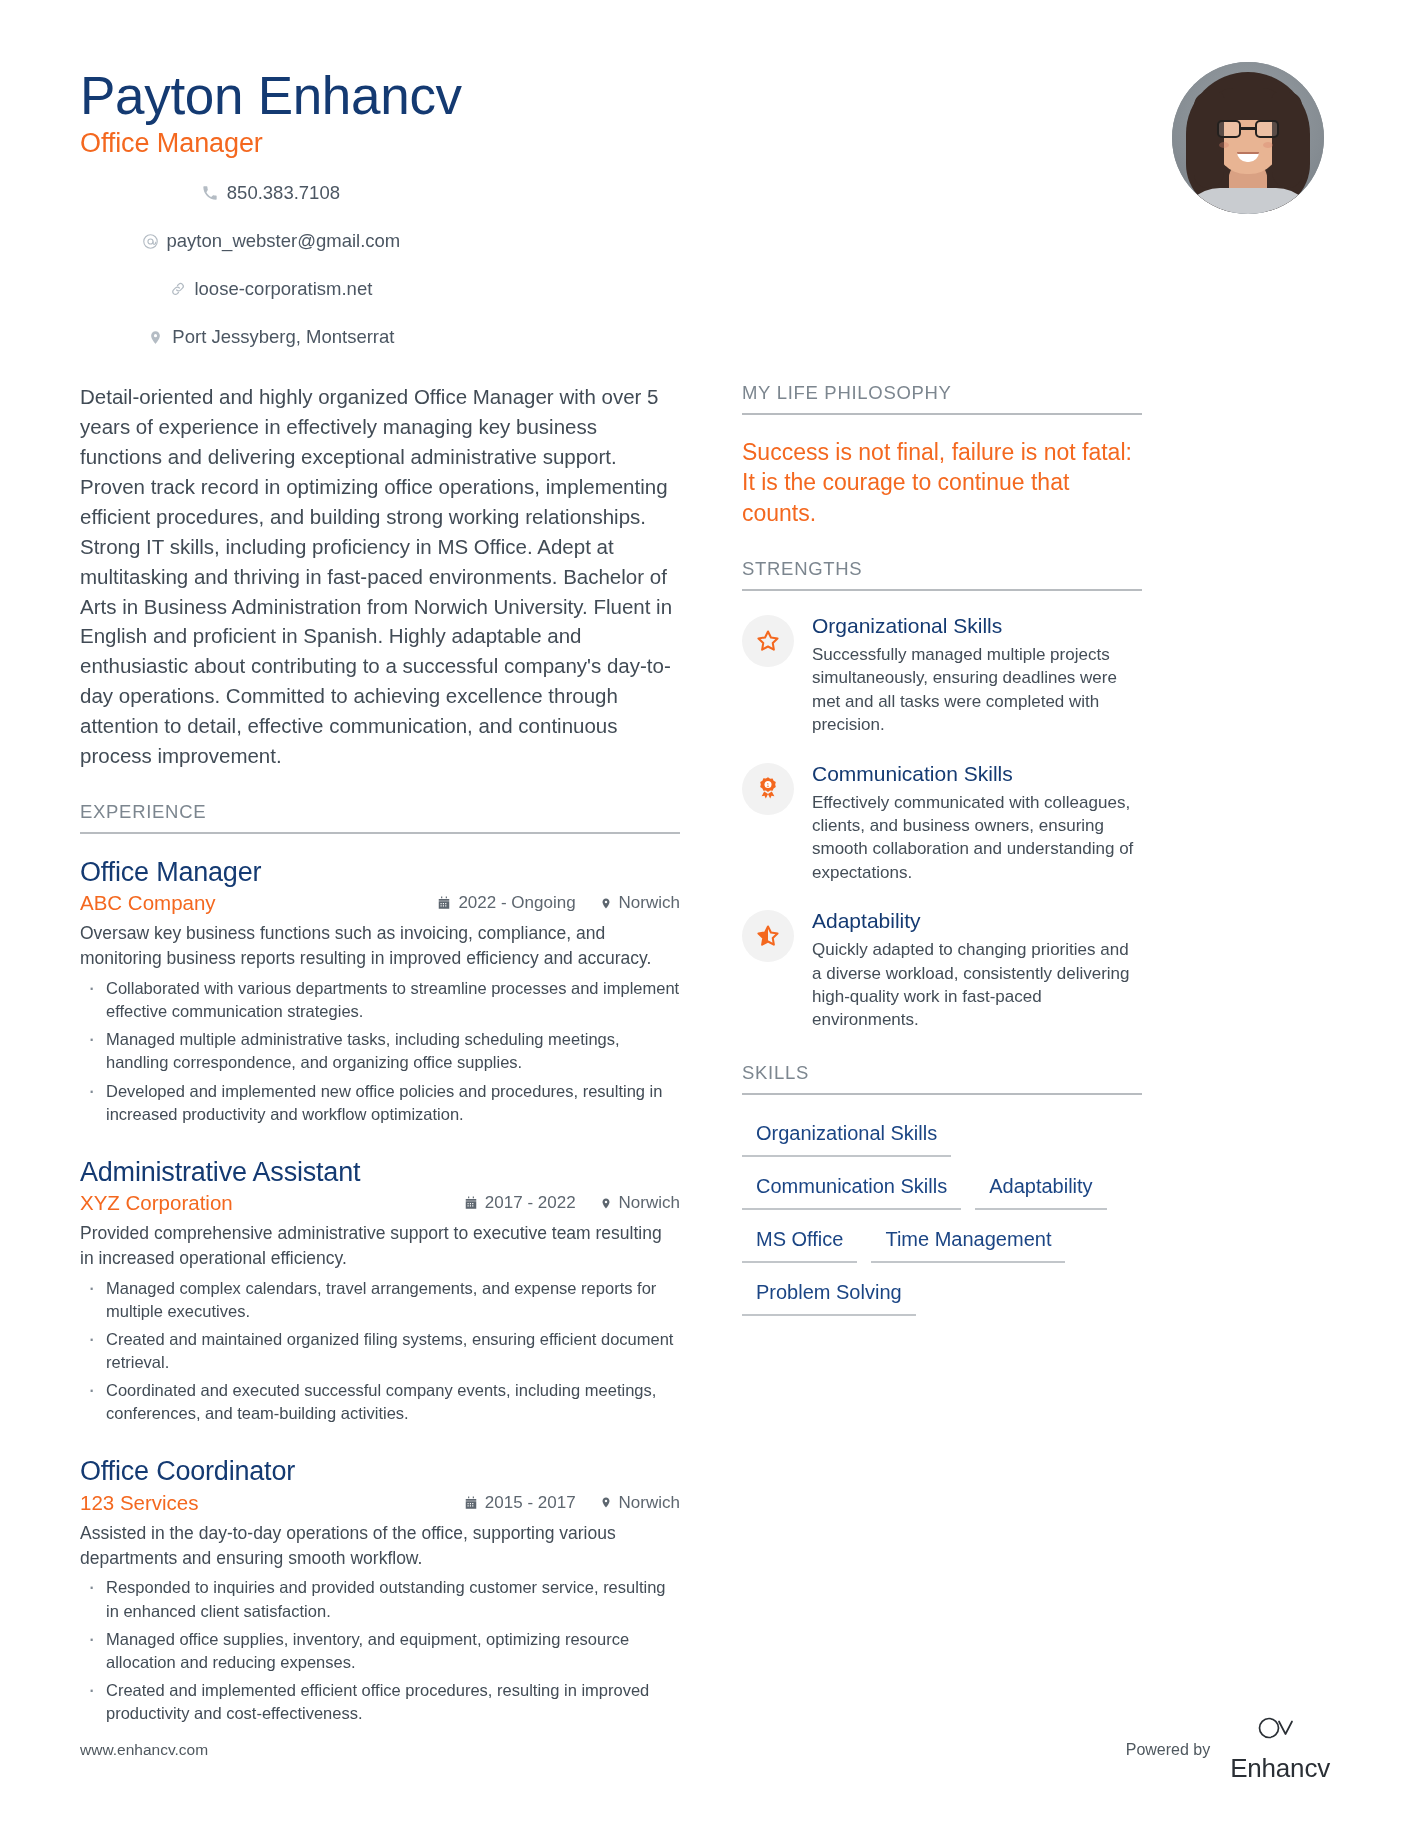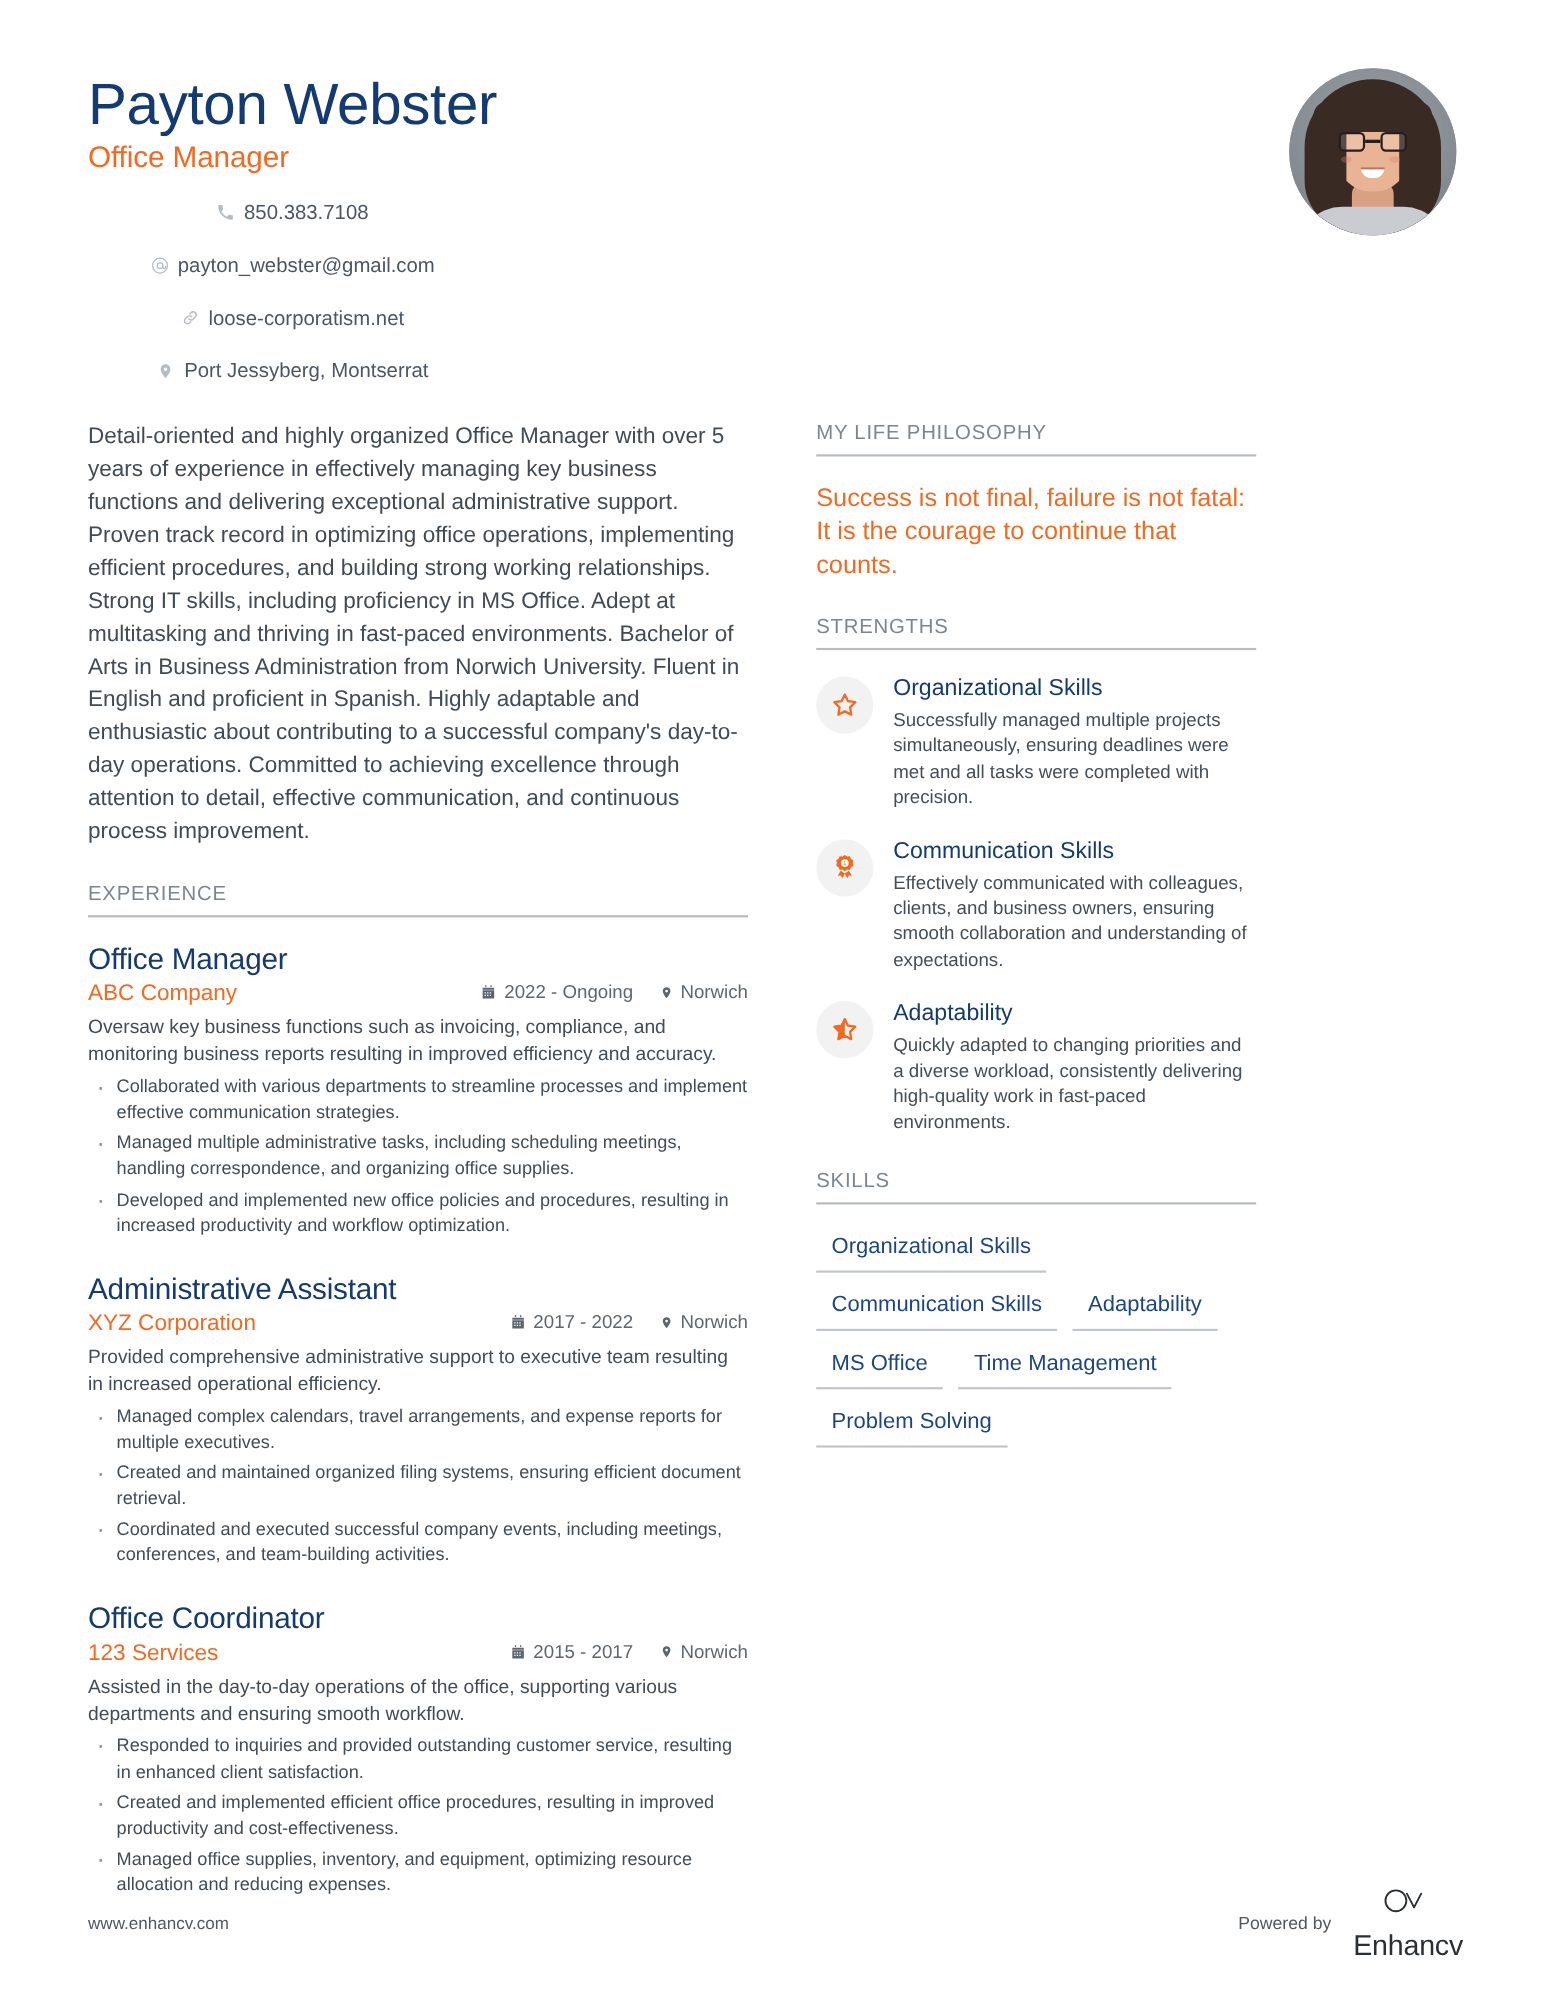--- a/index.html
+++ b/index.html
@@ -287,21 +287,21 @@
     letter-spacing: -0.2px;
   }
 </style>
 </head>
 <body>
 
 <div class="page">
 
   <div class="header">
     <div class="header-left">
-      <div class="full-name">Payton Webster</div>
+      <div class="full-name">Payton Enhancv</div>
       <div class="job-title">Office Manager</div>
 
       <div class="contact-row">
 
         <div class="contact-item">
           <span class="ic">
             <svg width="16" height="16" viewBox="0 0 24 24" fill="currentColor">
               <path d="M6.6 10.8c1.6 3.1 4.1 5.6 7.2 7.2l2.4-2.4c.3-.3.7-.4 1.1-.3 1.2.4 2.4.6 3.7.6.6 0 1 .4 1 1V21c0 .6-.4 1-1 1C10.5 22 2 13.5 2 3c0-.6.4-1 1-1h4.1c.6 0 1 .4 1 1 0 1.3.2 2.5.6 3.7.1.4 0 .8-.3 1.1L6.6 10.8z"></path>
             </svg>
           </span>
@@ -451,22 +451,22 @@
                     <path d="M12 2C8.1 2 5 5.1 5 9c0 5.2 7 13 7 13s7-7.8 7-13c0-3.9-3.1-7-7-7zm0 9.5A2.5 2.5 0 1 1 12 6.5a2.5 2.5 0 0 1 0 5z"></path>
                   </svg>
                 </span>
                 <span>Norwich</span>
               </div>
             </div>
           </div>
           <div class="job-desc">Assisted in the day-to-day operations of the office, supporting various departments and ensuring smooth workflow.</div>
           <ul class="bullets">
             <li>Responded to inquiries and provided outstanding customer service, resulting in enhanced client satisfaction.</li>
+            <li>Managed office supplies, inventory, and equipment, optimizing resource allocation and reducing expenses.</li>
             <li>Created and implemented efficient office procedures, resulting in improved productivity and cost-effectiveness.</li>
-            <li>Managed office supplies, inventory, and equipment, optimizing resource allocation and reducing expenses.</li>
           </ul>
         </div>
 
       </div>
     </div>
 
     <div class="col-right">
 
       <div class="section">
         <div class="section-title">MY LIFE PHILOSOPHY</div>

